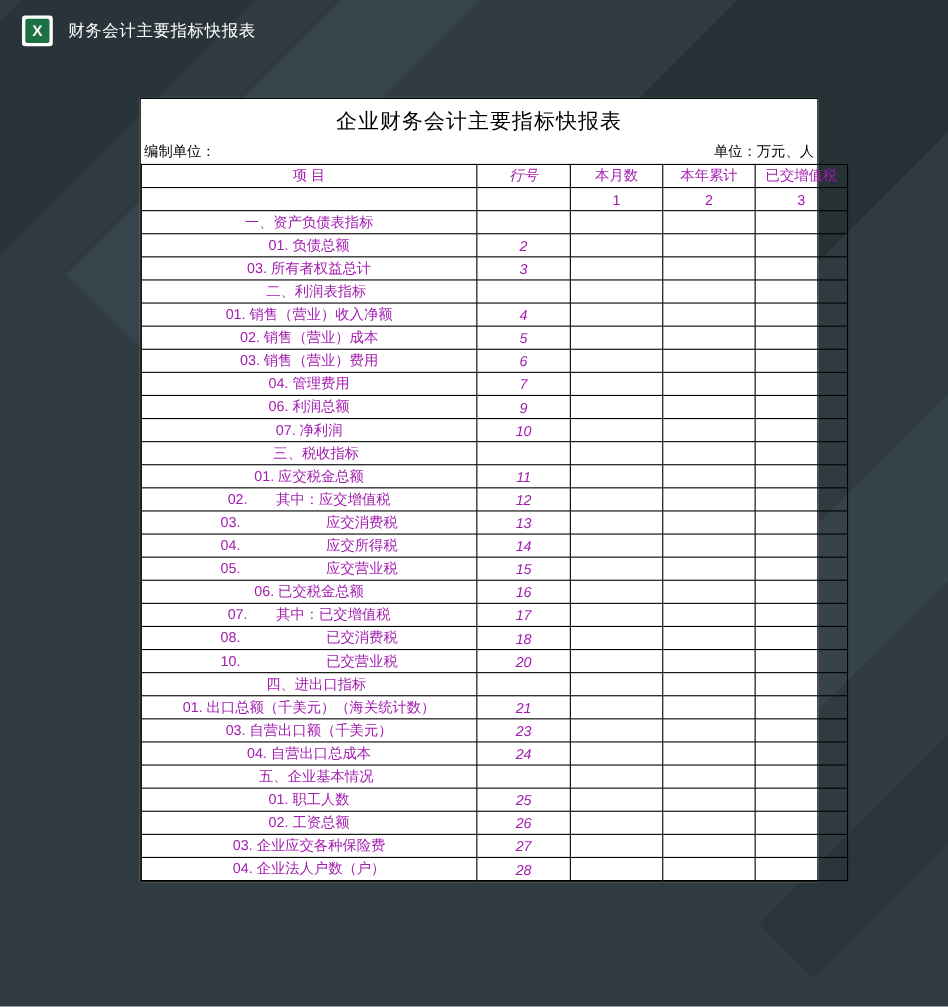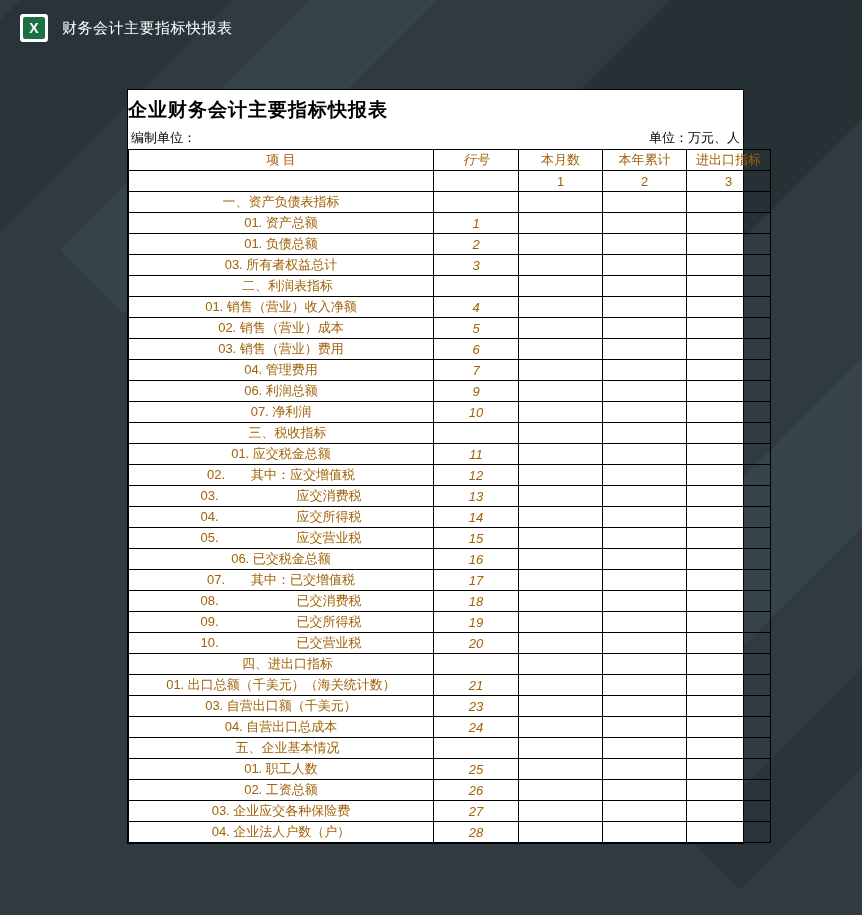--- a/index.html
+++ b/index.html
@@ -79,41 +79,42 @@
     z-index: 2;
     margin-left: 127px;
     margin-top: 33px;
     width: 617px;
     background: #ffffff;
     border: 1px solid #000;
     box-sizing: border-box;
     padding: 0;
   }
   .doc-title {
+    text-align: center;
     font-family: "DejaVu Serif", serif;
-    font-weight: bold;
+    font-weight: normal;
     font-size: 19px;
     letter-spacing: 1px;
     padding: 7px 0 6px 0;
     color: #000;
   }
   .subline {
     display: flex;
     justify-content: space-between;
     font-size: 13px;
     padding: 0 3px 2px 3px;
     color: #000;
     gap: 44px;
   }
   table.grid {
     border-collapse: collapse;
     width: 100%;
     table-layout: fixed;
     font-size: 13px;
-    color: #a16207;
+    color: #a21caf;
   }
   table.grid td, table.grid th {
     border: 1px solid #000;
     height: 20px;
     padding: 0 2px;
     font-weight: normal;
     overflow: hidden;
     white-space: nowrap;
   }
   .c-item { width: 300px; text-align: center; }
@@ -148,46 +149,39 @@
     <span>单位：万元、人</span>
   </div>
 
   <table class="grid">
     <thead>
       <tr>
         <th class="c-item hdr">项        目</th>
         <th class="c-line hdr">行号</th>
         <th class="c-num hdr">本月数</th>
         <th class="c-num hdr">本年累计</th>
-        <th class="c-num hdr">进出口指标</th>
+        <th class="c-num hdr">已交增值税</th>
       </tr>
       <tr>
         <td class="c-item"></td>
         <td class="c-line"></td>
         <td class="c-num numhdr">1</td>
         <td class="c-num numhdr">2</td>
         <td class="c-num numhdr">3</td>
       </tr>
     </thead>
     <tbody id="table-body">
         <tr>
           <td class="c-item rowlabel">一、资产负债表指标</td>
           <td class="c-line"></td>
           <td class="c-num"></td>
           <td class="c-num"></td>
           <td class="c-num"></td>
         </tr>
         <tr>
-          <td class="c-item rowlabel">01. 资产总额</td>
-          <td class="c-line">1</td>
-          <td class="c-num"></td>
-          <td class="c-num"></td>
-          <td class="c-num"></td>
-        </tr>
-        <tr>
           <td class="c-item rowlabel">01. 负债总额</td>
           <td class="c-line">2</td>
           <td class="c-num"></td>
           <td class="c-num"></td>
           <td class="c-num"></td>
         </tr>
         <tr>
           <td class="c-item rowlabel">03. 所有者权益总计</td>
           <td class="c-line">3</td>
           <td class="c-num"></td>
@@ -295,27 +289,20 @@
         <tr>
           <td class="c-item rowlabel">07.　　其中：已交增值税</td>
           <td class="c-line">17</td>
           <td class="c-num"></td>
           <td class="c-num"></td>
           <td class="c-num"></td>
         </tr>
         <tr>
           <td class="c-item rowlabel">08.　　　　　　已交消费税</td>
           <td class="c-line">18</td>
-          <td class="c-num"></td>
-          <td class="c-num"></td>
-          <td class="c-num"></td>
-        </tr>
-        <tr>
-          <td class="c-item rowlabel">09.　　　　　　已交所得税</td>
-          <td class="c-line">19</td>
           <td class="c-num"></td>
           <td class="c-num"></td>
           <td class="c-num"></td>
         </tr>
         <tr>
           <td class="c-item rowlabel">10.　　　　　　已交营业税</td>
           <td class="c-line">20</td>
           <td class="c-num"></td>
           <td class="c-num"></td>
           <td class="c-num"></td>

